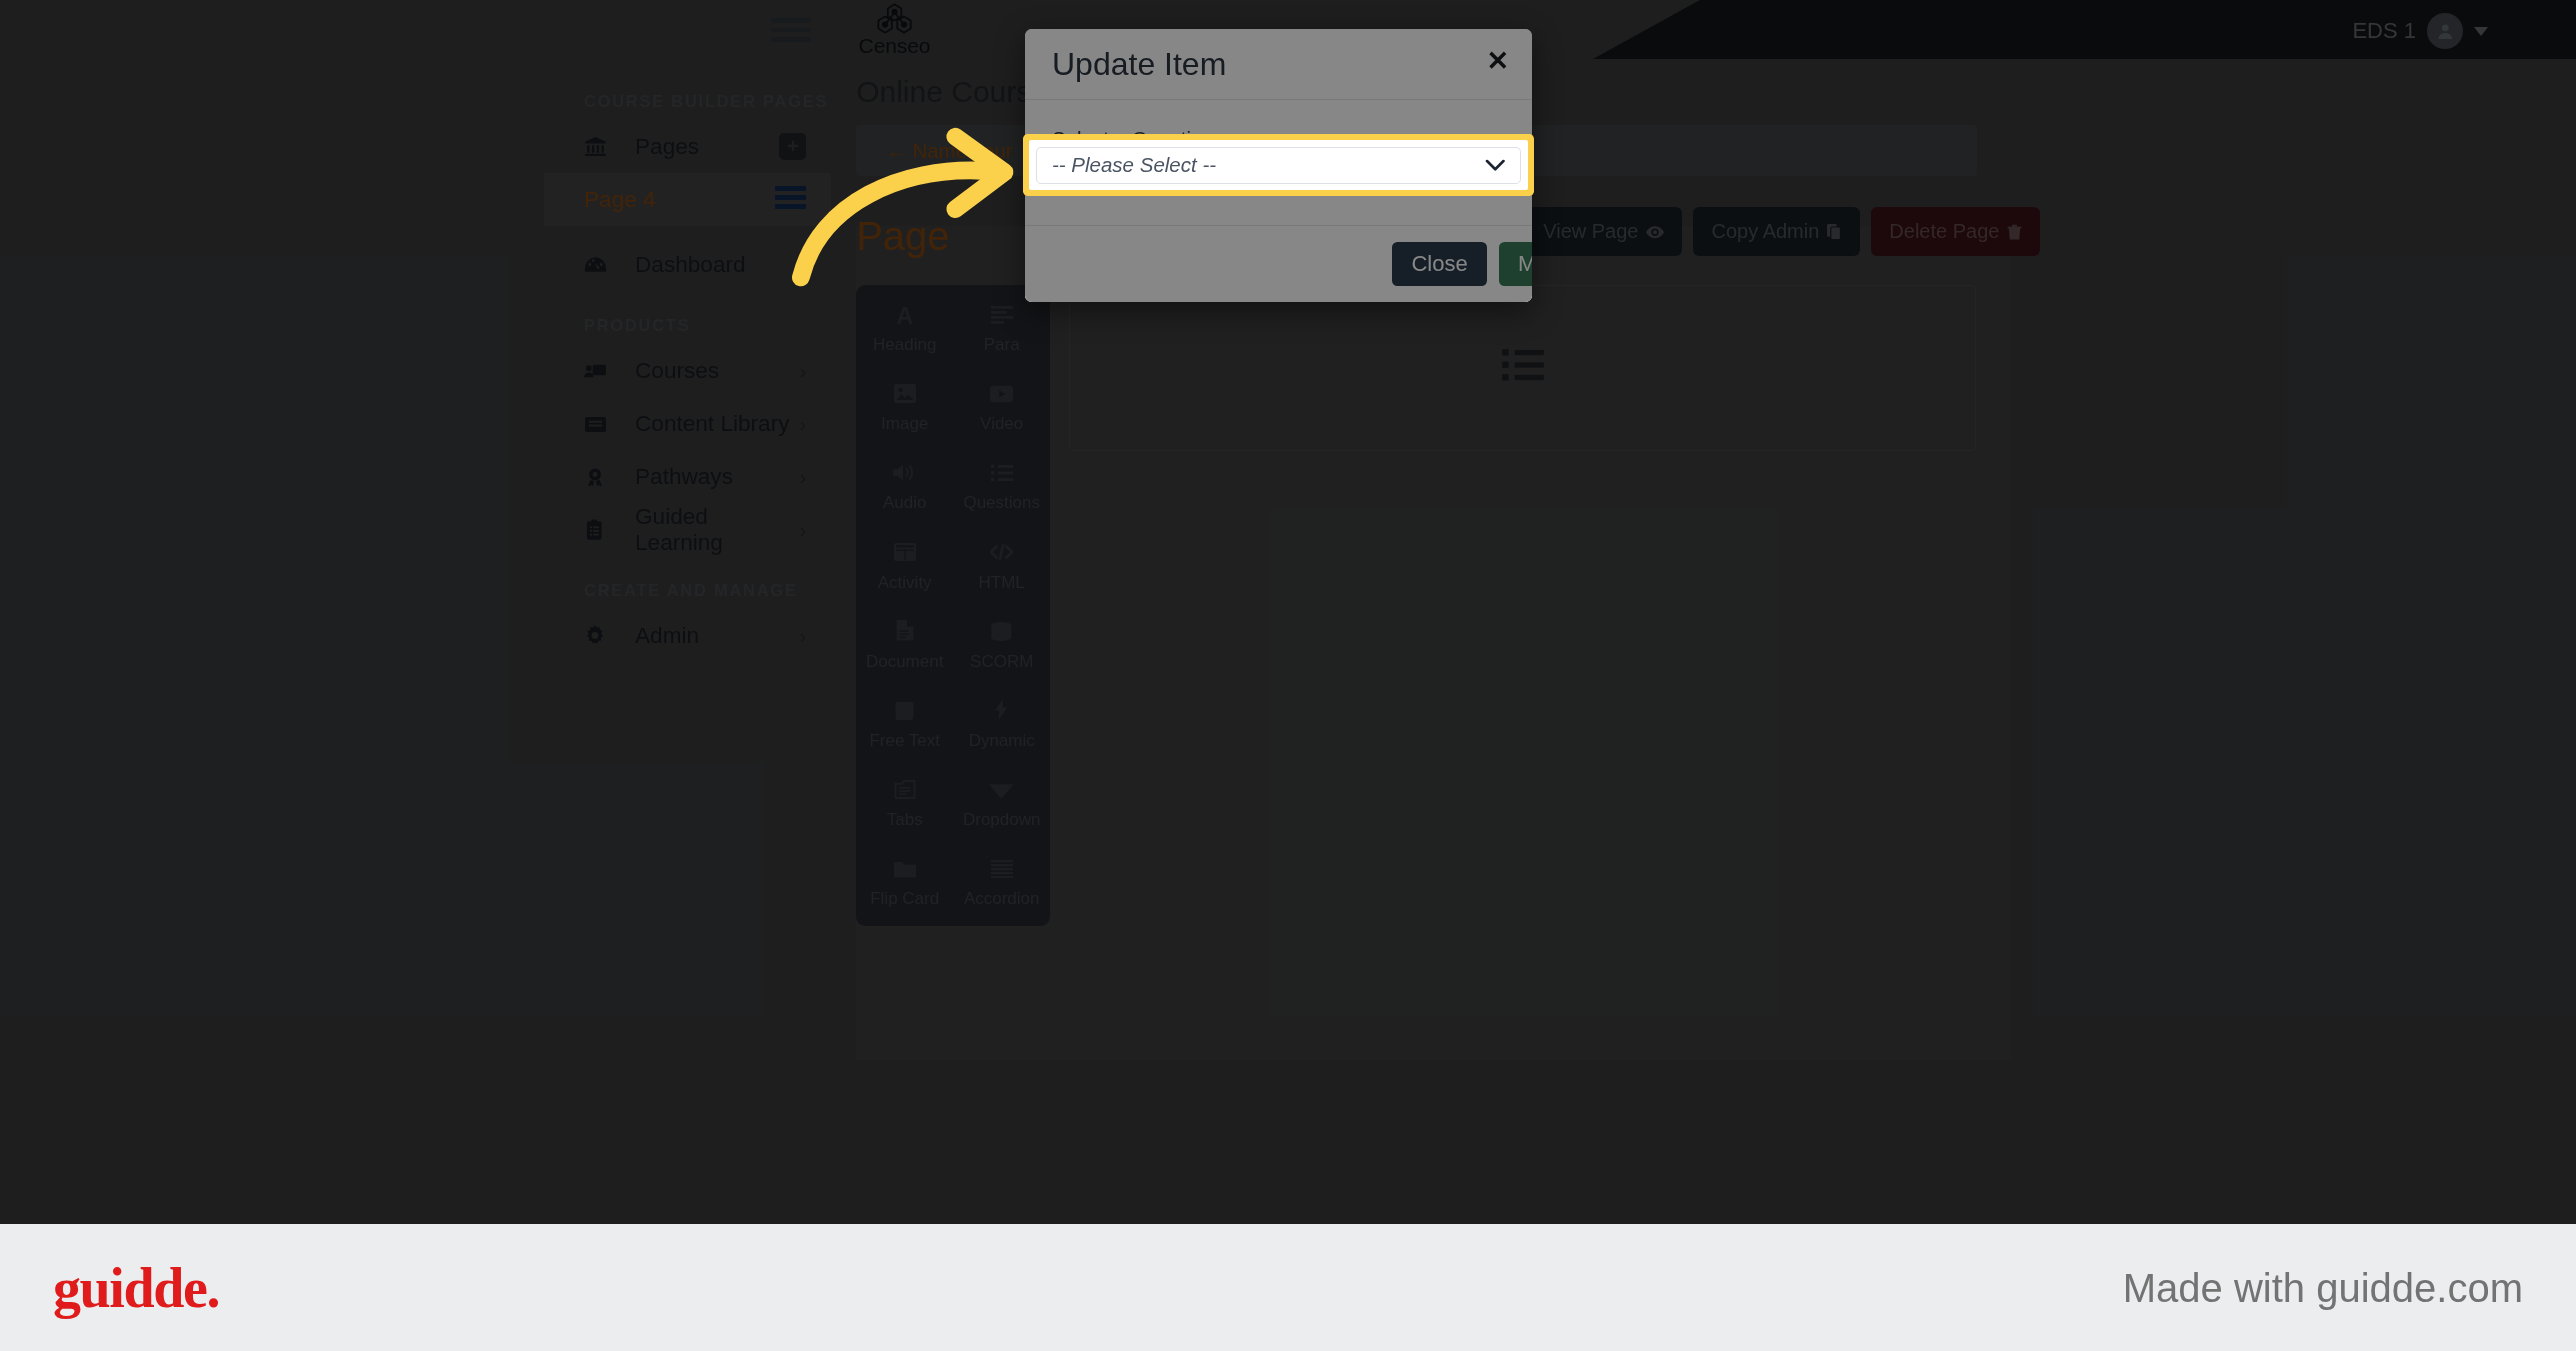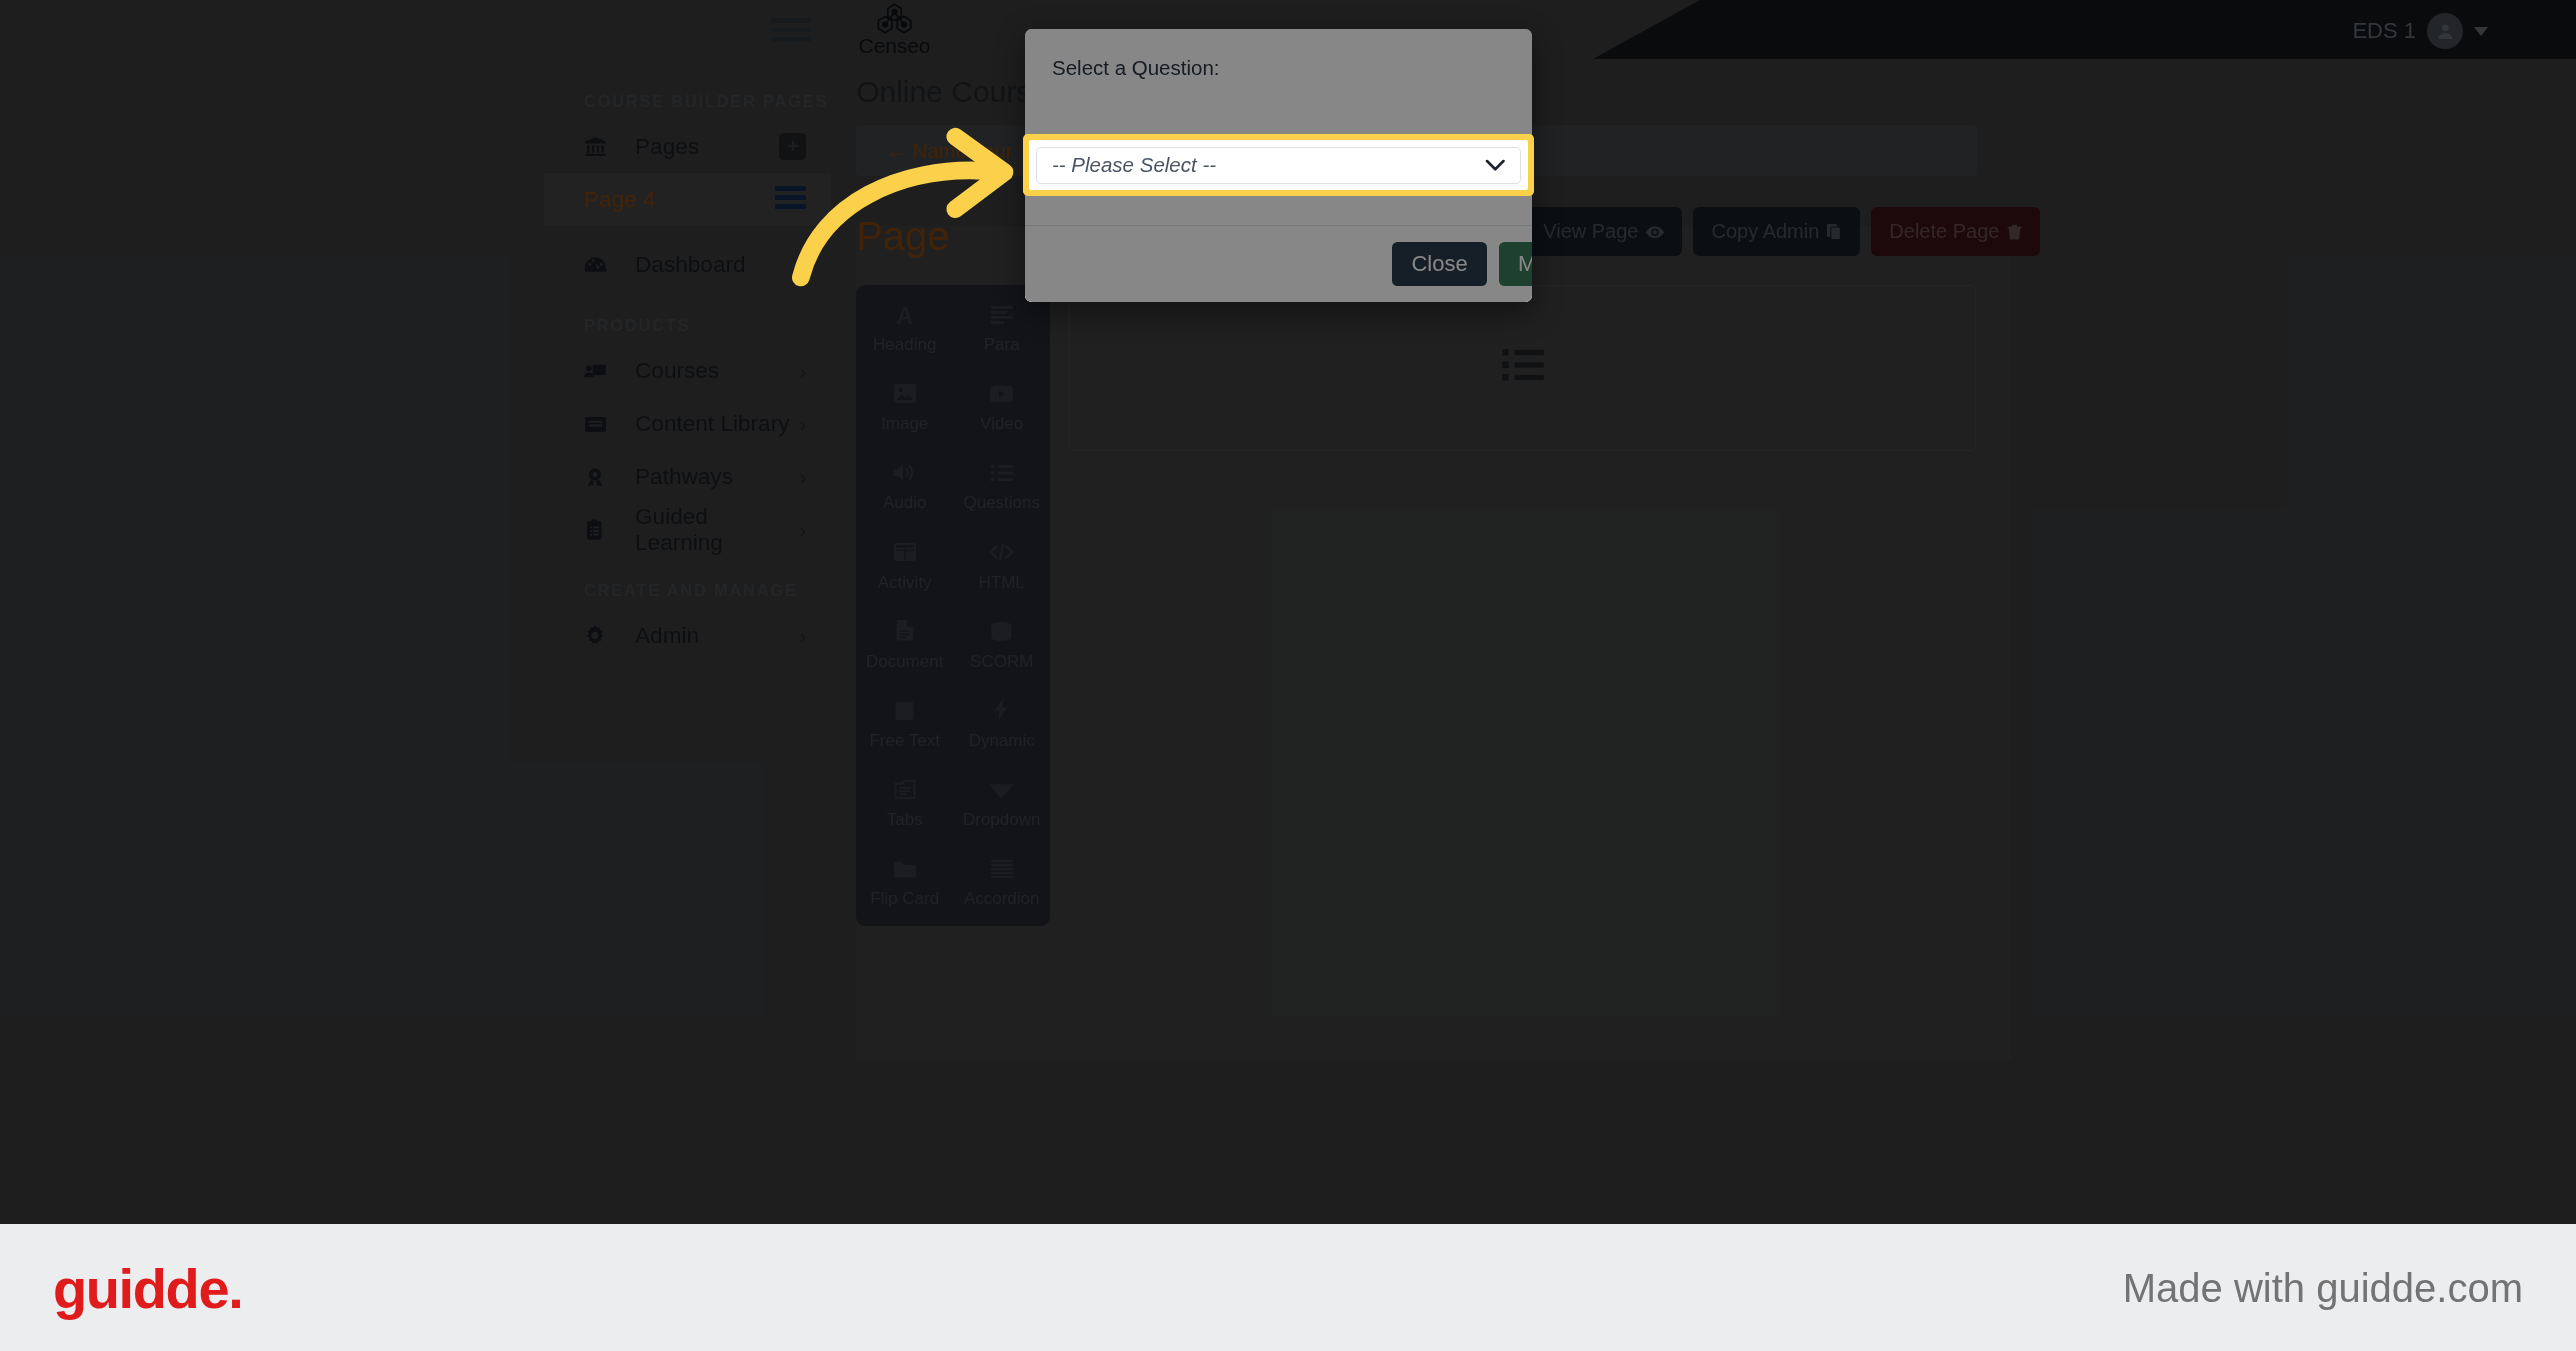--- a/index.html
+++ b/index.html
@@ -199,21 +199,21 @@
   }
 
   
   #footer{
     position:absolute; left:0; top:1224px; width:2576px; height:128px;
     background:#ecedef; display:flex; align-items:center;
     padding:0 53px; z-index:100;
   }
   #guidde-logo{
     font-size:56px; color:#e01b1b; font-weight:bold; letter-spacing:-1.4px;
-    font-family:Liberation Sans, sans-serif;
+    font-family:Liberation Serif, serif;
   }
   #made-with{
     margin-left:auto; font-size:40px; color:#737373;
   }
 </style>
 </head>
 <body>
 
 <div id="app-screen">
 
@@ -584,20 +584,24 @@
         </span>
       </div>
 
     </div>
   </div>
 
   <div id="backdrop"></div>
 </div>
 
 <div id="modal">
+  <div id="modal-header">
+    <span id="modal-title">Update Item</span>
+    <span id="modal-close">✕</span>
+  </div>
   <div id="modal-body">
     <div id="select-label">Select a Question:</div>
   </div>
   <div id="modal-footer">
     <button class="m-btn" id="btn-close">Close</button>
     <button class="m-btn" id="btn-save">Made</button>
   </div>
   <div id="modal-veil"></div>
 </div>
 

